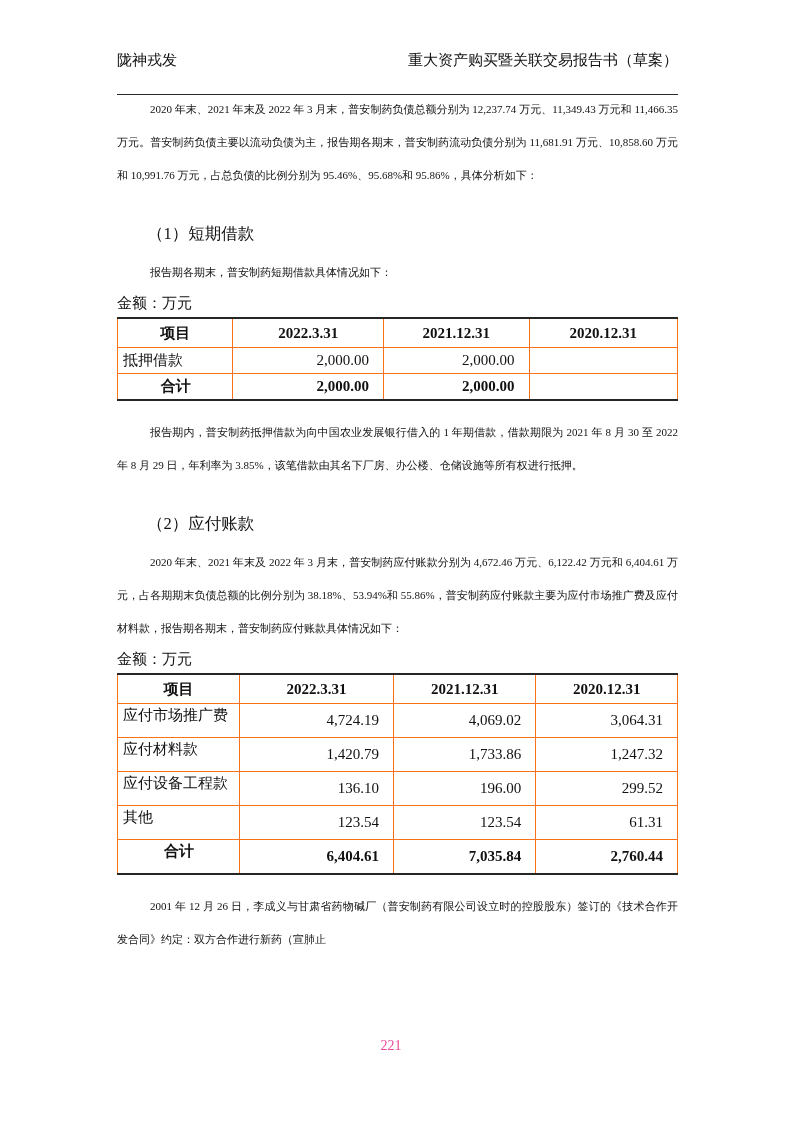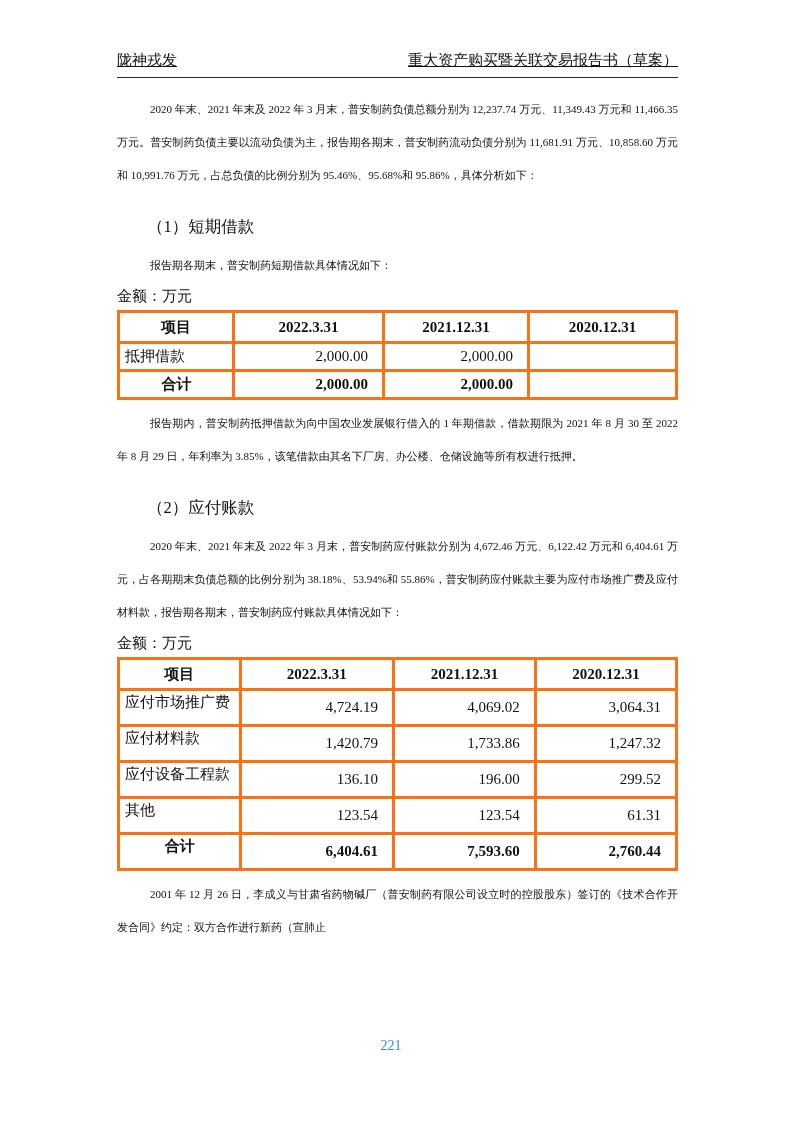--- a/index.html
+++ b/index.html
@@ -12,68 +12,67 @@
     overflow:hidden;
   }
   .page { position:absolute; inset:0; background:#ffffff; }
 
   
   .page-header {
     position:absolute; top:50px; left:117px; width:561px;
     display:flex; justify-content:space-between; align-items:flex-end;
     font-size:15px; line-height:20px;
     border-bottom:1.5px solid #2a2a2a;
-    padding-bottom:7px;
-    text-decoration:underline;
+    padding-bottom:24px;
   }
 
   
   .content { position:absolute; top:93px; left:117px; width:561px; }
 
   p.para {
     font-size:11px; line-height:33px;
     text-align:justify;
     text-indent:33px;
   }
   .heading-l1 { font-size:16.5px; line-height:33px; margin-top:11px; text-indent:33px; }
-  .heading-l2 { font-size:16.5px; line-height:33px; margin-top:18px; text-indent:30px; }
+  .heading-l2 { font-size:16.5px; line-height:33px; margin-top:25px; text-indent:30px; }
   .table-intro { margin-top:6px; }
 
   .unit-note {
     font-size:15px; line-height:22px;
     text-align:left;
     margin-top:3px; margin-bottom:3px;
   }
 
   
   table {
     width:100%;
     border-collapse:collapse;
     font-size:15px;
     border-top:2.5px solid #262626;
     border-bottom:2.5px solid #262626;
   }
-  th, td { border:3px solid #f97316; }
+  th, td { border:1px solid #f97316; }
   th {
     font-weight:bold; text-align:center;
     padding:4px 6px; line-height:20px;
   }
   td { line-height:19px; }
   td.cell-label { text-align:left; padding:2px 4px 12px 5px; }
   td.cell-num  { text-align:right; padding:2px 14px 2px 4px; }
   tr.total-row td { font-weight:bold;margin-top:20px; }
   tr.total-row td.cell-label { text-align:center; }
   #table-short-term td { padding-top:3px; padding-bottom:3px; }
 
-  .gap-after-table { margin-top:7px; }
+  .gap-after-table { margin-top:15px; }
 
   
   .page-number {
     position:absolute; top:1038px; left:0; width:782px;
-    text-align:center; font-size:14px; color:#3b82f6;
+    text-align:center; font-size:14px; color:#ec4899;
   }
 </style>
 </head>
 <body>
 
 <div class="page">
 
   <div class="page-header">
     <span>陇神戎发</span>
     <span>重大资产购买暨关联交易报告书（草案）</span>
@@ -165,21 +164,21 @@
         </tr>
         <tr>
           <td class="cell-label">其他</td>
           <td class="cell-num">123.54</td>
           <td class="cell-num">123.54</td>
           <td class="cell-num">61.31</td>
         </tr>
         <tr class="total-row">
           <td class="cell-label">合计</td>
           <td class="cell-num">6,404.61</td>
-          <td class="cell-num">7,593.60</td>
+          <td class="cell-num">7,035.84</td>
           <td class="cell-num">2,760.44</td>
         </tr>
       </tbody>
     </table>
 
     <p class="para gap-after-table">2001 年 12 月 26 日，李成义与甘肃省药物碱厂（普安制药有限公司设立时的控股股东）签订的《技术合作开发合同》约定：双方合作进行新药（宣肺止</p>
 
   </div>
 
   <div class="page-number">221</div>

